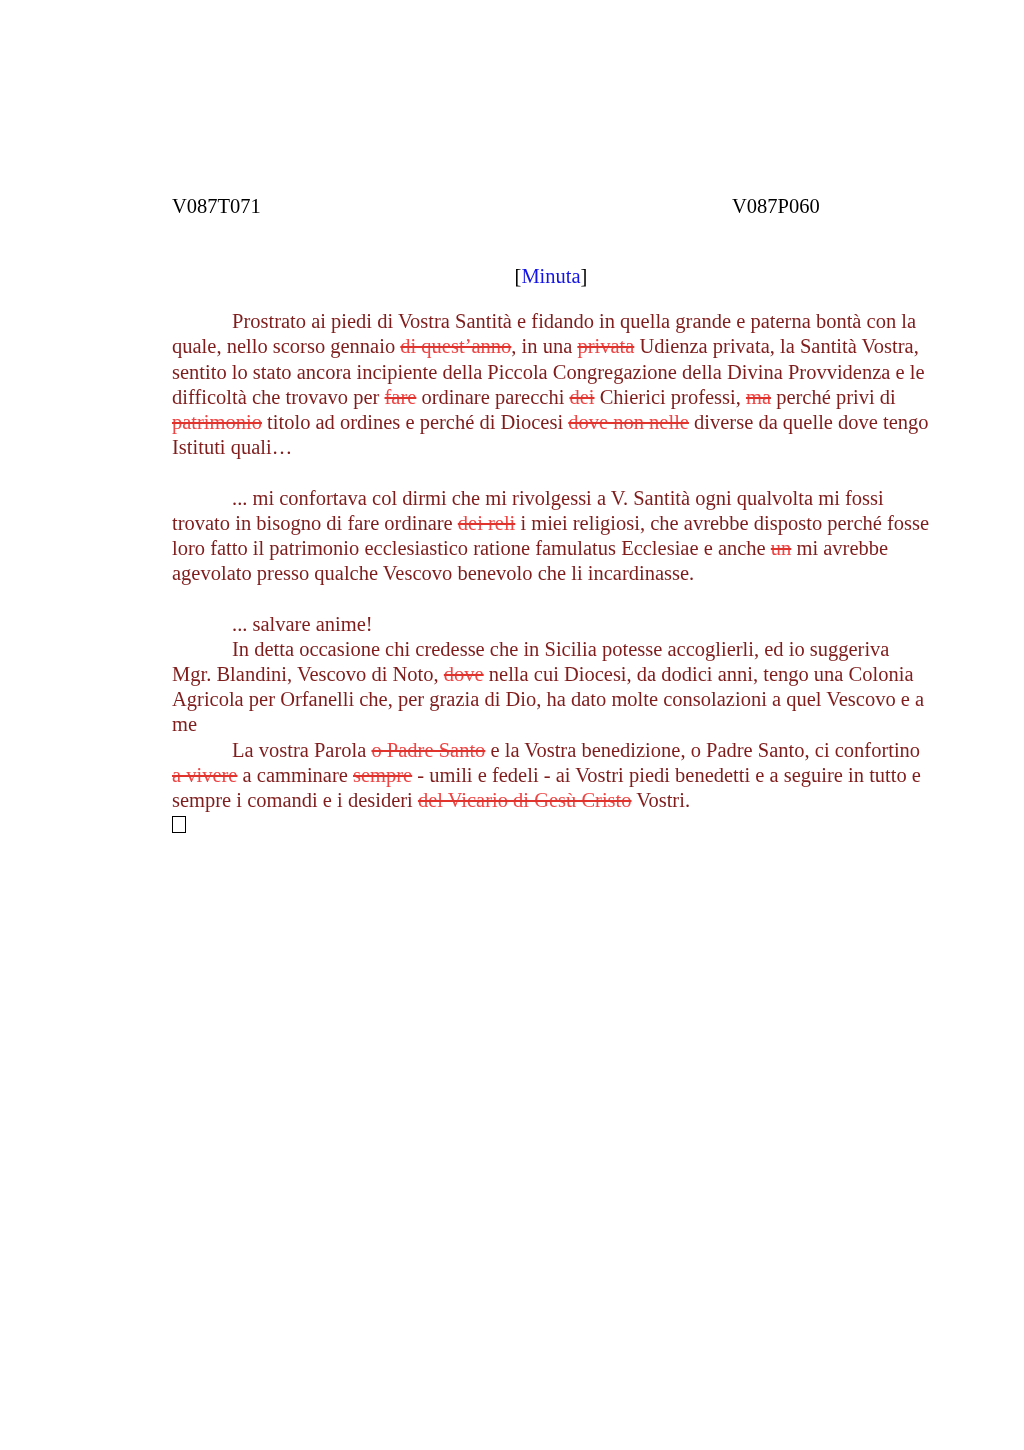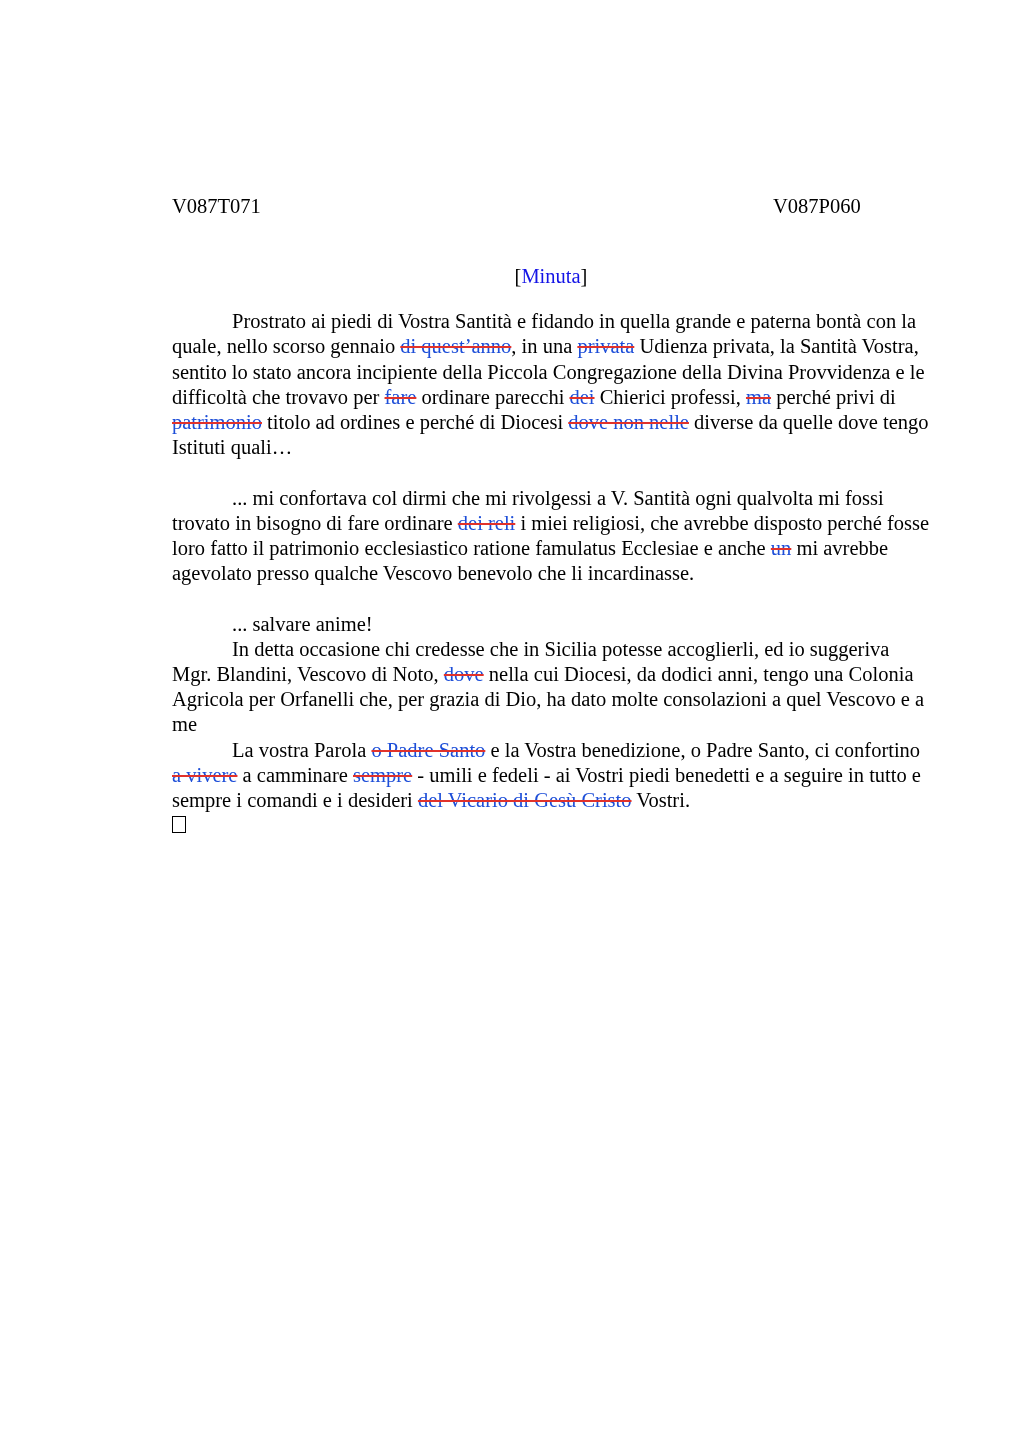--- a/index.html
+++ b/index.html
@@ -15,31 +15,31 @@
     overflow: hidden;
     margin-top: 48px;
   }
   .content {
     position: absolute;
     left: 172px;
     top: 146px;
     width: 758px;
   }
   .doc-header { position: relative; height: 25px; }
-  .doc-header .right-code { position: absolute; left: 601px; top: 0; }
+  .doc-header .right-code { position: absolute; left: 560px; top: 0; }
   .minuta-line { margin-top: 45px; text-align: center; }
   .minuta-label { color: #1414e6; }
   .salutation { margin-top: 25px; text-indent: 60px; }
   .letter-body { margin-top: 20px; }
   p.block { margin: 0; padding: 0; }
   p.block.indent { text-indent: 60px; }
   p.block.gap { margin-top: 25.2px; }
-  .run { color: #000000; }
+  .run { color: #7f1d1d; }
   .run.del {
-    color: #1d4ed8;
+    color: #ef4444;
     text-decoration: line-through;
     text-decoration-color: #e1322b;
     text-decoration-thickness: 1.8px;
   }
   .empty-box {
     display: inline-block;
     width: 12px;
     height: 15px;
     border: 1.7px solid #000000;
     vertical-align: baseline;

